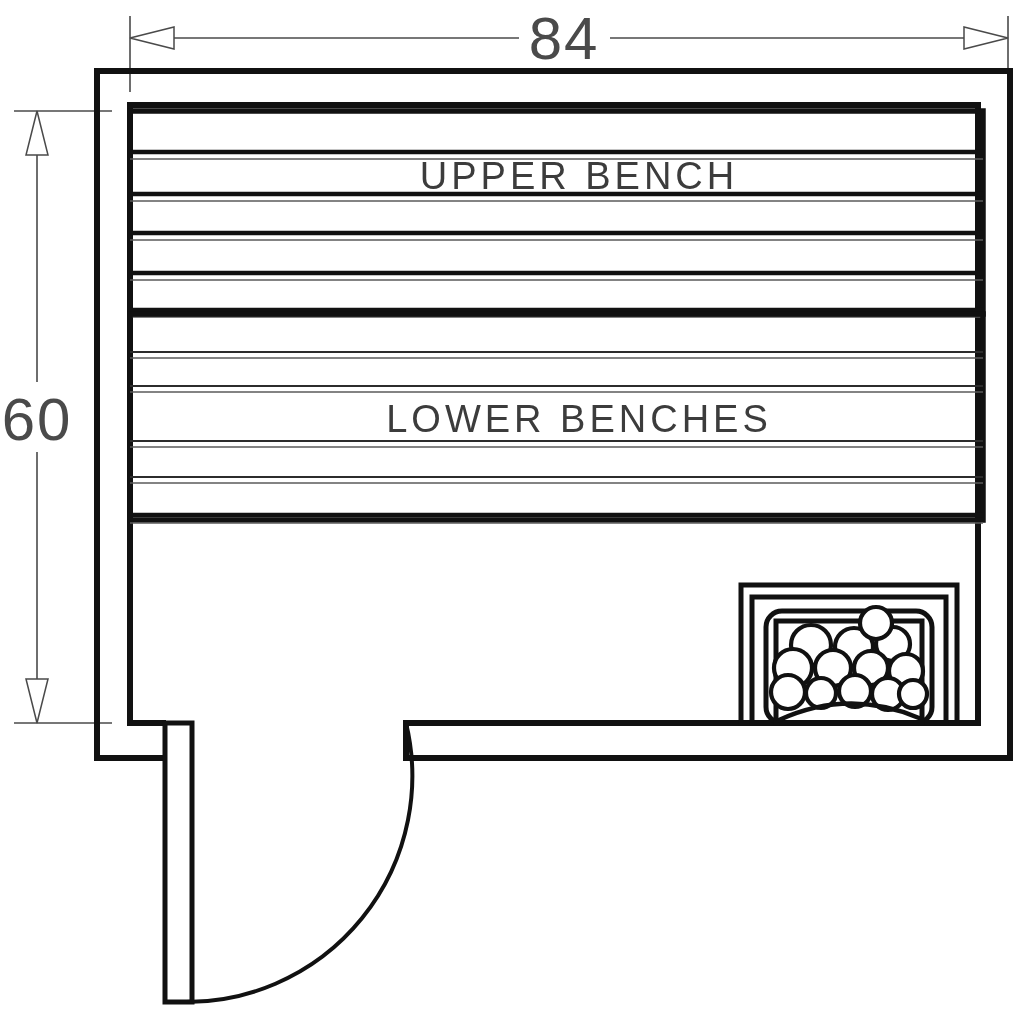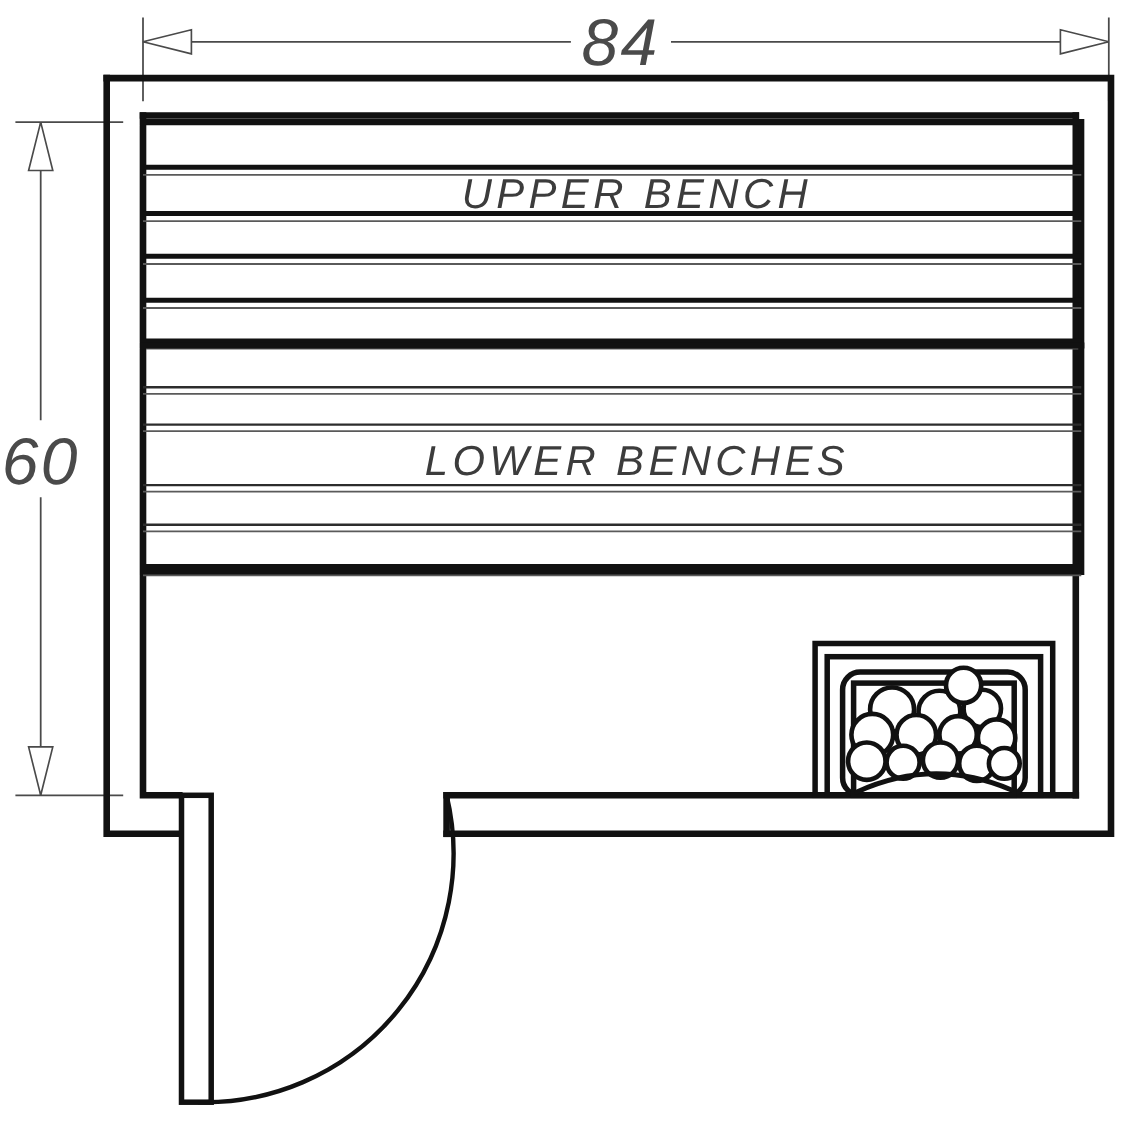--- a/index.html
+++ b/index.html
@@ -11,21 +11,20 @@
     width: 1024px;
     height: 1024px;
     overflow: hidden;
     font-family: "Liberation Sans", sans-serif;
   }
   #plan-root {
     position: relative;
     width: 1024px;
     height: 820px;
     background: #ffffff;
-    font-style: italic;
   }
   svg#plan-svg {
     display: block;
     width: 1024px;
     height: 1024px;
   }
   .wall      { stroke: #111111; stroke-width: 6; fill: none; stroke-linecap: square; stroke-linejoin: miter; }
   .bench-edge{ stroke: #111111; stroke-width: 5.5; fill: none; stroke-linecap: butt; }
   .bench-slat-heavy { stroke: #111111; stroke-width: 4.5; fill: none; stroke-linecap: butt; }
   .bench-slat-light { stroke: #5a5a5a; stroke-width: 1.6; fill: none; stroke-linecap: butt; }

